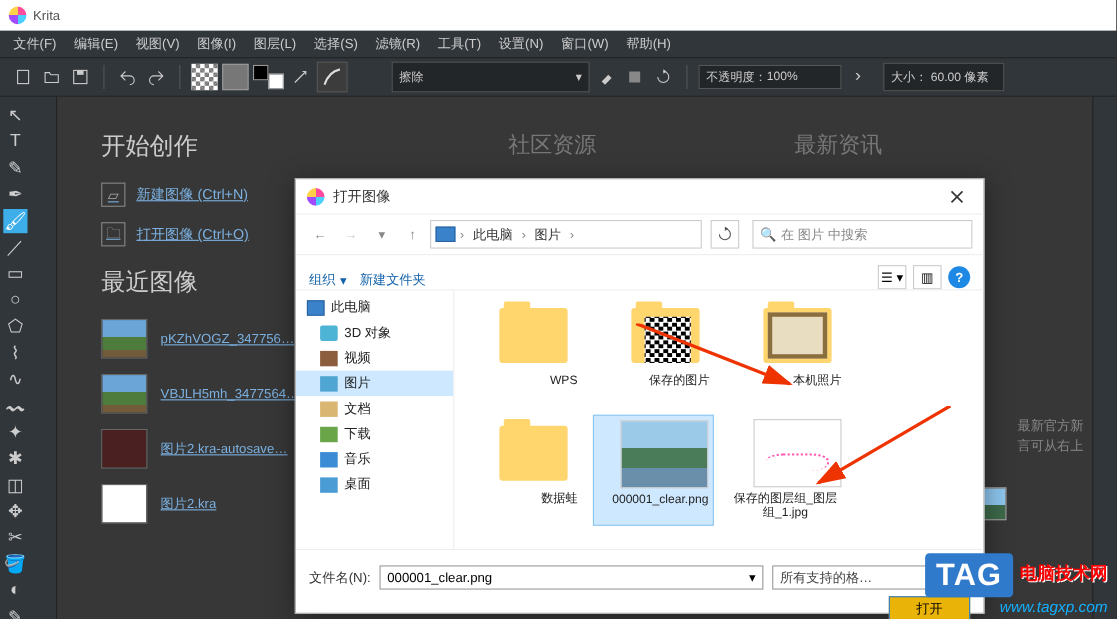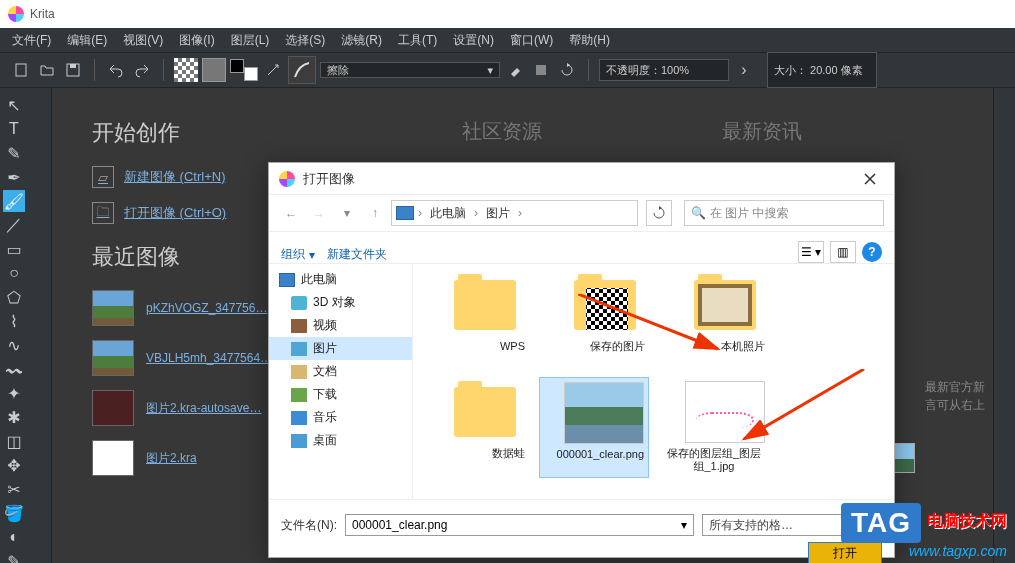--- a/index.html
+++ b/index.html
@@ -14,23 +14,23 @@
 
 .toolbar { height: 36px; background: #31363b; border-top: 1px solid #222; border-bottom: 1px solid #222; display: flex; align-items: center; padding: 0 10px; gap: 4px; }
 .tb-btn { width: 22px; height: 22px; display: flex; align-items: center; justify-content: center; color: #ccc; cursor: pointer; }
 .tb-sep { width: 1px; height: 22px; background: #555; margin: 0 6px; }
 .pattern-swatch { width: 24px; height: 24px; background-image: linear-gradient(45deg,#777 25%,transparent 25%),linear-gradient(-45deg,#777 25%,transparent 25%),linear-gradient(45deg,transparent 75%,#777 75%),linear-gradient(-45deg,transparent 75%,#777 75%); background-size: 8px 8px; background-position: 0 0, 0 4px, 4px -4px, -4px 0; background-color: #fff; }
 .solid-swatch { width: 24px; height: 24px; background: #777; border: 1px solid #999; }
 .color-swap { width: 28px; height: 22px; position: relative; }
 .color-swap .fg { position: absolute; width: 14px; height: 14px; background: #000; top: 0; left: 0; border: 1px solid #999; }
 .color-swap .bg { position: absolute; width: 14px; height: 14px; background: #fff; bottom: 0; right: 0; border: 1px solid #999; }
 .brush-prev { width: 28px; height: 28px; background: #3c3c3c; border: 1px solid #555; display: flex; align-items: center; justify-content: center; }
-.mode-dropdown { flex: 0 0 180px; height: 16px; background: #232629; border: 1px solid #555; color: #ccc; font-size: 11px; display: flex; align-items: center; padding: 0 6px; justify-content: space-between; }
+.mode-dropdown { flex: 0 0 180px; height: 28px; background: #232629; border: 1px solid #555; color: #ccc; font-size: 11px; display: flex; align-items: center; padding: 0 6px; justify-content: space-between; margin-left: 36px; }
 .opacity-box { height: 22px; background: #232629; border: 1px solid #555; color: #ccc; font-size: 11px; display: flex; align-items: center; padding: 0 6px; min-width: 130px; }
-.size-box { height: 36px; background: #232629; border: 1px solid #555; color: #ccc; font-size: 11px; display: flex; align-items: center; padding: 0 6px; min-width: 110px; }
+.size-box { height: 26px; background: #232629; border: 1px solid #555; color: #ccc; font-size: 11px; display: flex; align-items: center; padding: 0 6px; min-width: 110px; }
 
 .main { display: flex; height: calc(100% - 88px); }
 .toolbox { width: 52px; background: #31363b; border-right: 1px solid #222; display: flex; flex-wrap: wrap; align-content: flex-start; padding: 6px 3px; gap: 2px; }
 .tool { width: 22px; height: 22px; display: flex; align-items: center; justify-content: center; color: #ccc; cursor: pointer; }
 .tool.active { background: #3daee9; color: #fff; }
 
 .canvas-area { flex: 1; background: #373737; position: relative; padding: 30px 40px; color: #bbb; overflow: hidden; }
 .start-section h2 { font-size: 22px; font-weight: 300; color: #ccc; margin-bottom: 18px; }
 .start-link { display: flex; align-items: center; gap: 10px; color: #7bb0e0; font-size: 13px; text-decoration: underline; margin-bottom: 14px; cursor: pointer; }
 .start-link .icon { width: 22px; height: 22px; border: 1px solid #888; display: flex; align-items: center; justify-content: center; color: #aaa; }
@@ -196,21 +196,21 @@
         <path d="M8 3 A5 5 0 1 1 3 8" fill="none" stroke="#ccc"></path>
         <path d="M8 1 L8 5 L11 3 Z" fill="#ccc"></path>
       </svg>
     </div>
   <div class="tb-sep"></div>
   <div class="opacity-box">
       <span>不透明度：</span>
       <span>100%</span>
     </div>
   <div class="tb-btn">›</div>
-  <div class="size-box" style="margin-left:8px;"><span>大小：</span>&nbsp;<span>20.00 像素</span></div>
+  <div class="size-box" style="margin-left:8px;"><span>大小：</span>&nbsp;<span>60.00 像素</span></div>
 </div>
 
 <div class="main">
   <div class="toolbox">
     <div class="tool">↖</div>
     <div class="tool">T</div>
     <div class="tool">✎</div>
     <div class="tool">✒</div>
     <div class="tool active">🖌</div>
     <div class="tool">／</div>

